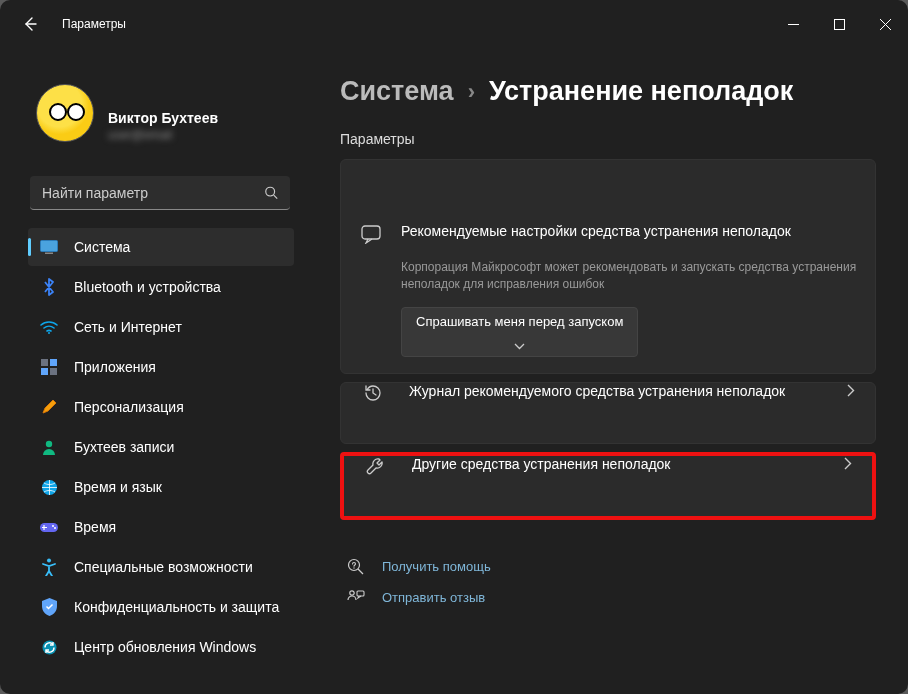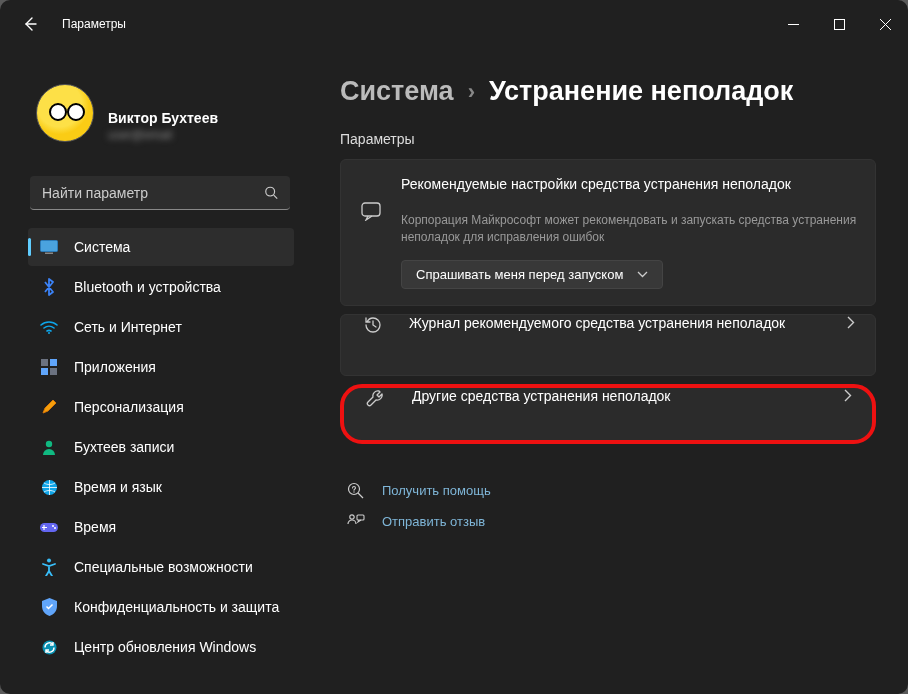--- a/index.html
+++ b/index.html
@@ -34,28 +34,28 @@
   
   .main { flex:1; padding: 28px 32px 0 30px; overflow:hidden;}
   .breadcrumb { display:flex; align-items:center; gap:14px; font-size:27px; font-weight:600; margin-bottom:24px; white-space:nowrap;}
   .bc-parent { color:#bbb; cursor:pointer;}
   .bc-sep { color:#888; font-size:22px; }
   .section-label { font-size:14px; color:#ddd; margin-bottom:12px;}
   .card { background:#2b2b2b; border:1px solid #333; border-radius:6px; padding:16px 18px; margin-bottom:8px;}
   .card-row { display:flex; align-items:center; gap:18px;}
   .card-icon { width:24px; display:flex; justify-content:center; flex-shrink:0; }
   .card-body { flex:1; }
-  .card-title { font-size:14px; }
+  .card-title { font-size:14px;margin-top:47px; }
   .card-sub { font-size:12px; color:#999; margin-top:20px; line-height:1.4;}
   .dropdown { margin-top:14px; margin-left:42px; background:#383838; border:1px solid #444; border-radius:4px;
-              padding:6px 14px; display:inline-flex; align-items:center; gap:14px; font-size:13px; cursor:pointer;}
+              padding:6px 14px; display:inline-flex; align-items:center; gap:14px; font-size:13px; cursor:pointer;flex-direction:column;}
   .linkcard { background:#2b2b2b; border:1px solid #333; border-radius:6px; height:62px; display:flex; align-items:flex-start;
               padding:0 20px; gap:24px; cursor:pointer; margin-bottom:8px;}
   .linkcard .label { flex:1; font-size:14px;}
-  .linkcard.highlight { border:4px solid #e11; border-radius:22px; height:60px;}
+  .linkcard.highlight { border:4px solid #e11; border-radius:4px; height:68px;}
   .chev { color:#ccc; }
   .footer-links { margin-top:38px; display:flex; flex-direction:column; gap:14px;}
   .flink { display:flex; align-items:center; gap:16px; font-size:13px; color:#7fb6d8; cursor:pointer; padding-left:6px;}
   .flink-icon { width:20px; color:#ccc; display:flex; justify-content:center;}
 </style>
 </head>
 <body>
 
 <div class="window">
 

